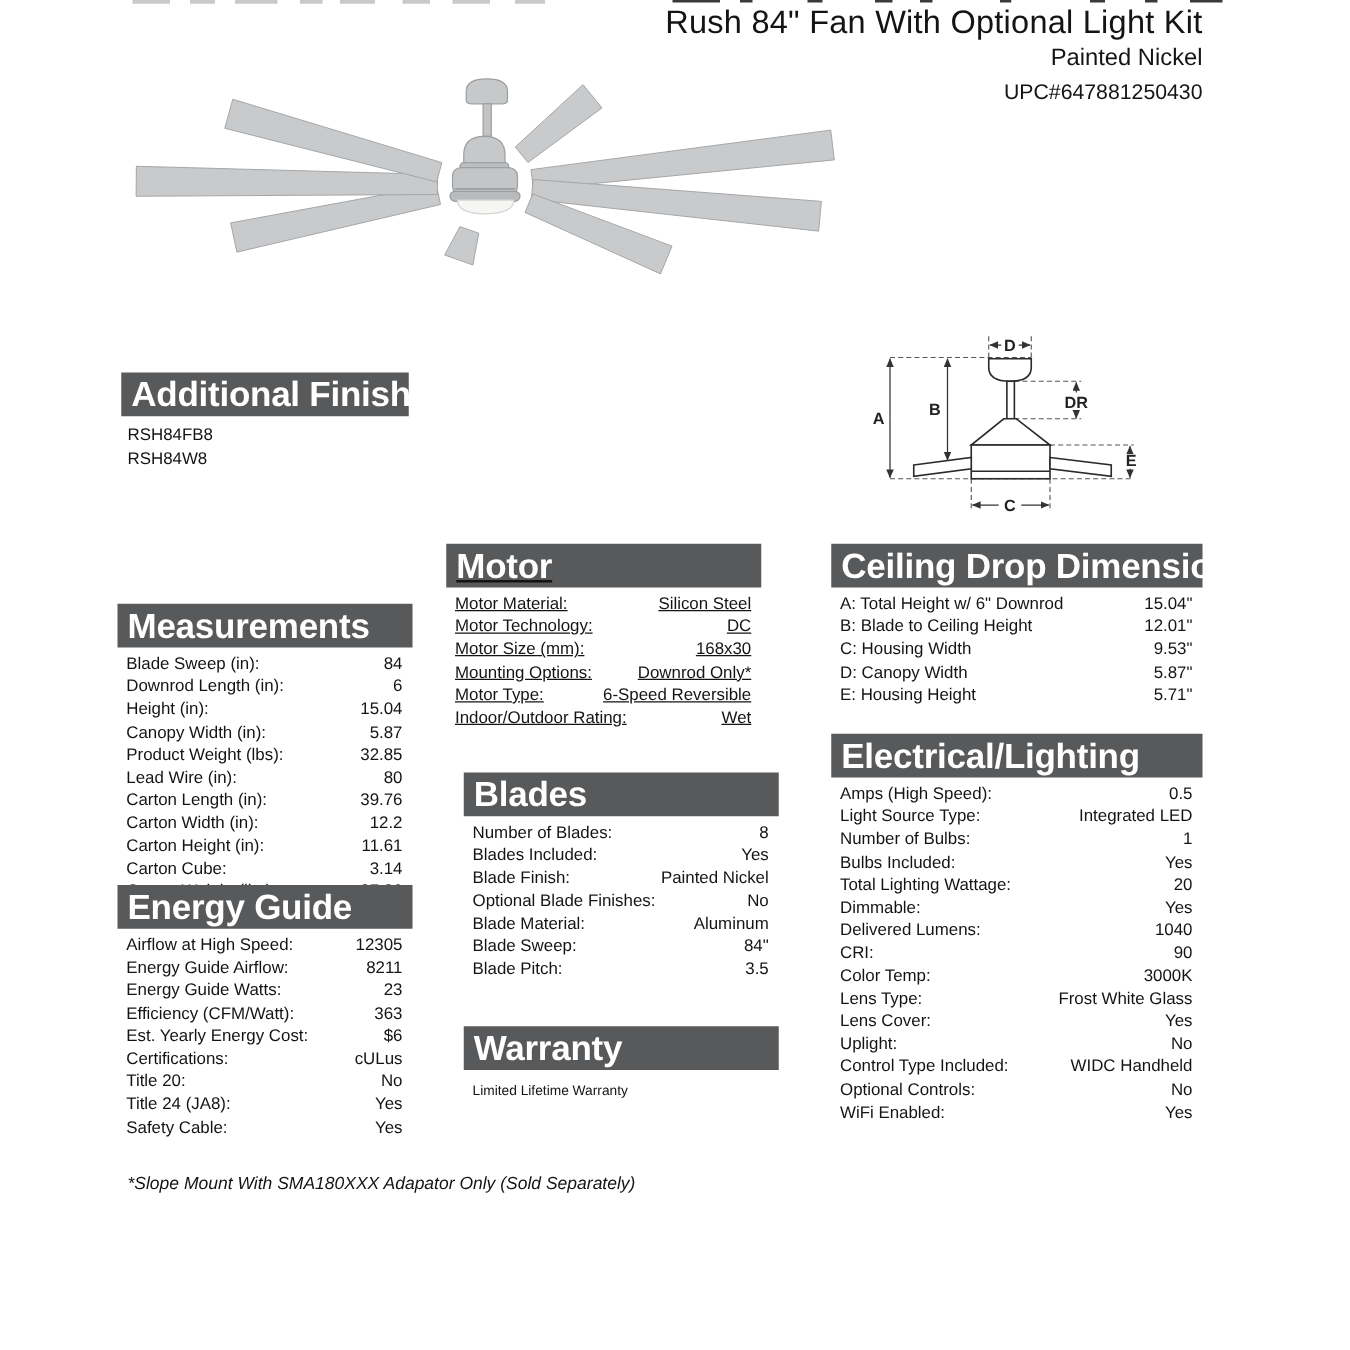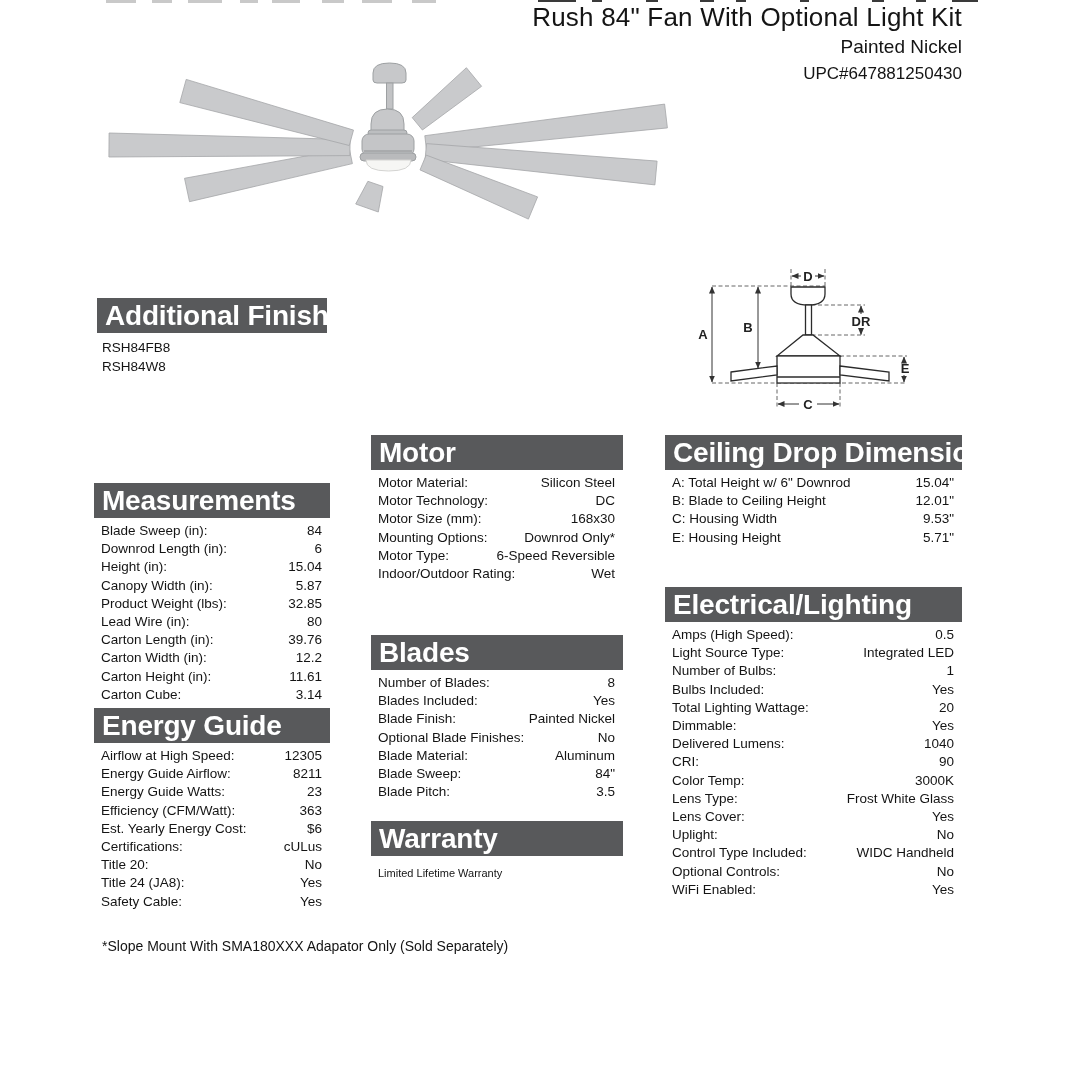--- a/index.html
+++ b/index.html
@@ -31,30 +31,30 @@
   .spec-label{ white-space:nowrap; }
   .spec-value{ white-space:nowrap; text-align:right; }
   .spec-text { font-size:11px; line-height:18px; margin-top:8px; padding-left:7px; }
 
   #sec-additional   { left:97px;  top:298px; width:230px; }
   #sec-additional .af-items { margin-top:6px; padding-left:5px; }
   .af-item { font-size:13.5px; font-weight:normal; line-height:18.5px; }
 
   #sec-measurements { left:94px;  top:435px; width:236px;margin-top:48px; }
   #sec-energy       { left:94px;  top:708px; width:236px; }
-  #sec-motor        { left:371px; top:435px; width:252px; }
-  #sec-blades       { left:371px; top:635px; width:252px; }
+  #sec-motor        { left:357px; top:435px; width:252px;text-decoration:underline; }
+  #sec-blades       { left:371px; top:618px; width:252px; }
   #sec-warranty     { left:371px; top:821px; width:252px; }
   #sec-ceiling      { left:665px; top:435px; width:297px; }
   #sec-electrical   { left:665px; top:587px; width:297px; }
 
   .fan-image { position:absolute; left:85px; top:40px; }
   .drop-diagram { position:absolute; left:695px; top:256px; }
 
-  .footnote { position:absolute; left:102px; top:938px; font-size:14px; }
+  .footnote { position:absolute; left:102px; top:938px; font-size:14px;font-style:italic; }
 
   .dim-label { font-family:"Liberation Sans", sans-serif; font-size:13px; font-weight:600; fill:#222; }
 </style>
 </head>
 <body>
 
 <div class="page">
 
   <div>
     <div class="crop-mark" style="left:106px;width:30px"></div>
@@ -370,20 +370,24 @@
         <div class="spec-row">
           <span class="spec-label">B: Blade to Ceiling Height</span>
           <span class="spec-value">12.01"</span>
         </div>
 
         <div class="spec-row">
           <span class="spec-label">C: Housing Width</span>
           <span class="spec-value">9.53"</span>
         </div>
 
+        <div class="spec-row">
+          <span class="spec-label">D: Canopy Width</span>
+          <span class="spec-value">5.87"</span>
+        </div>
 
         <div class="spec-row">
           <span class="spec-label">E: Housing Height</span>
           <span class="spec-value">5.71"</span>
         </div>
       </div>
   </section>
 
   <section class="spec" id="sec-electrical">
     <div class="spec-header">Electrical/Lighting</div>

